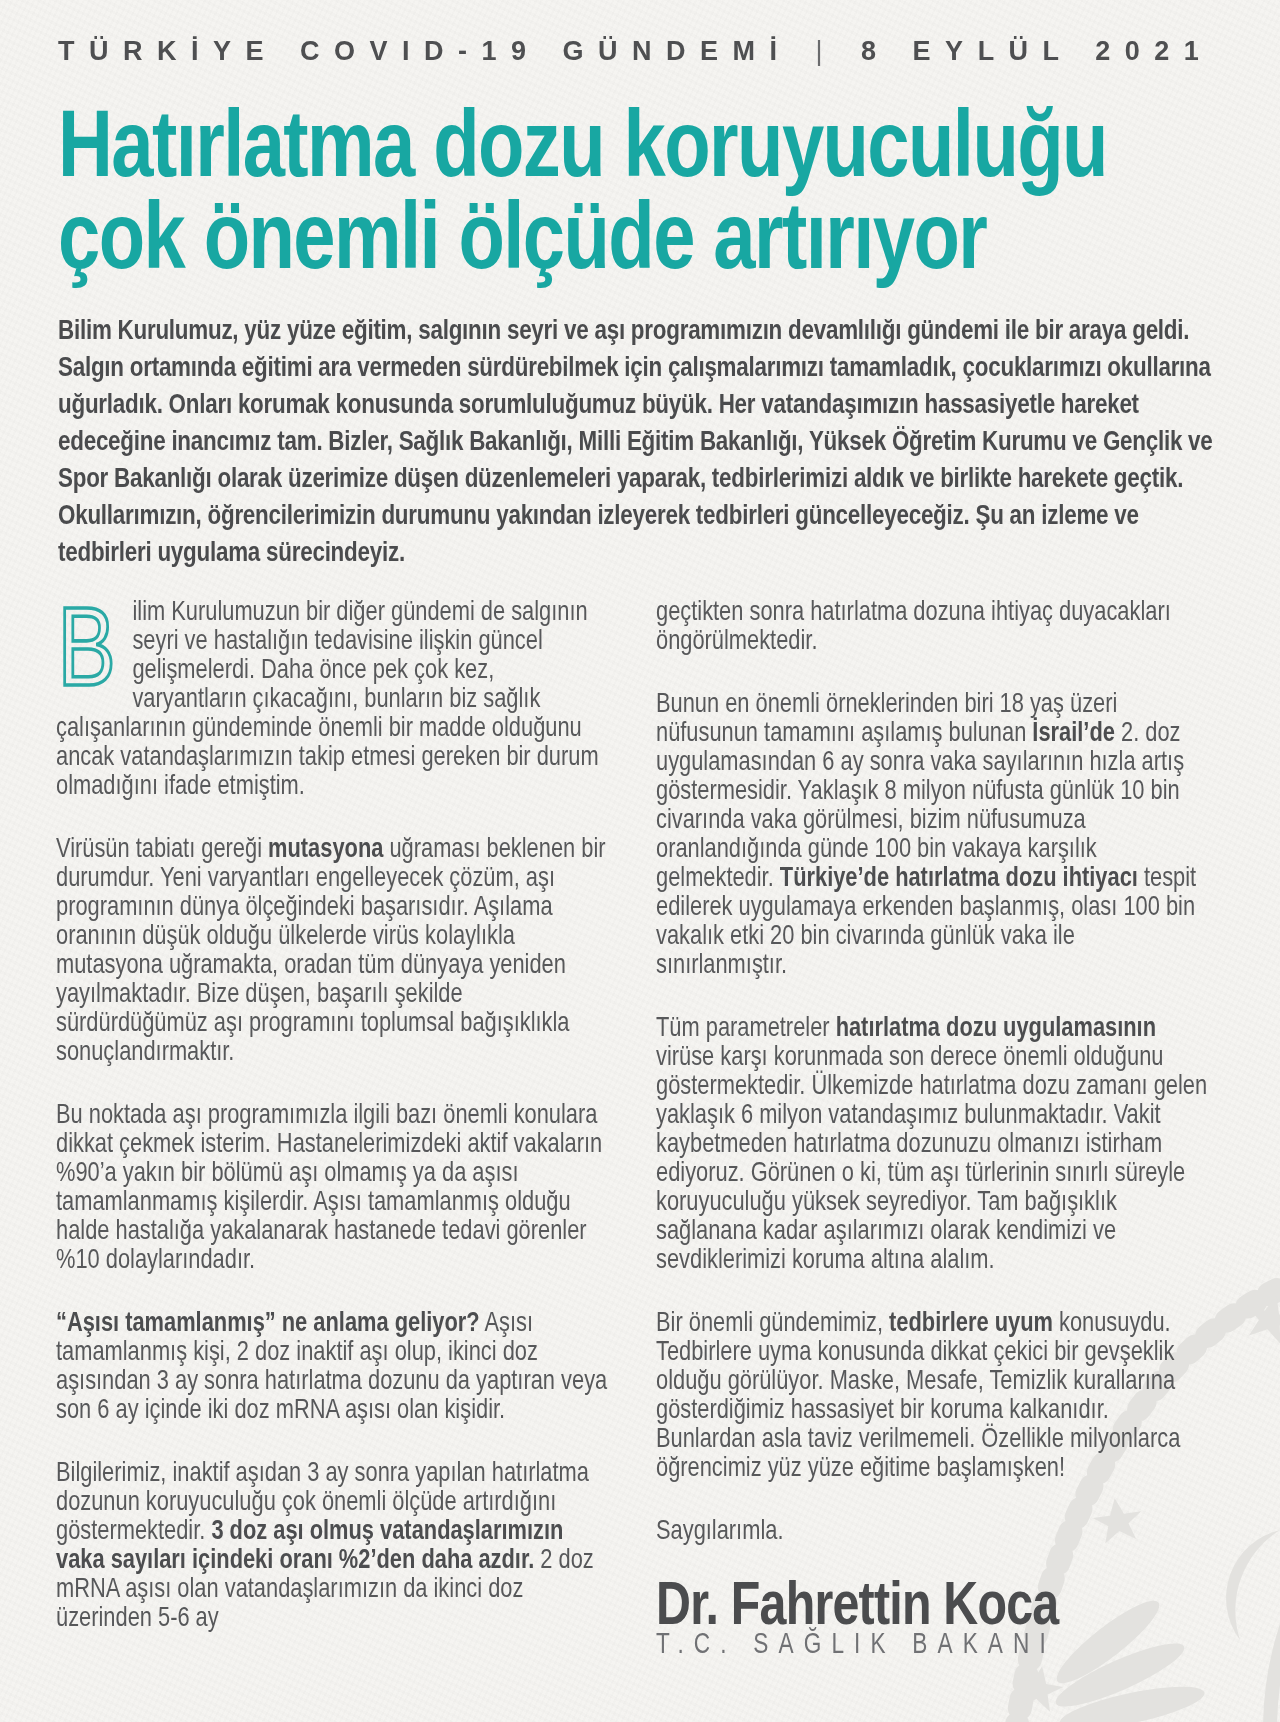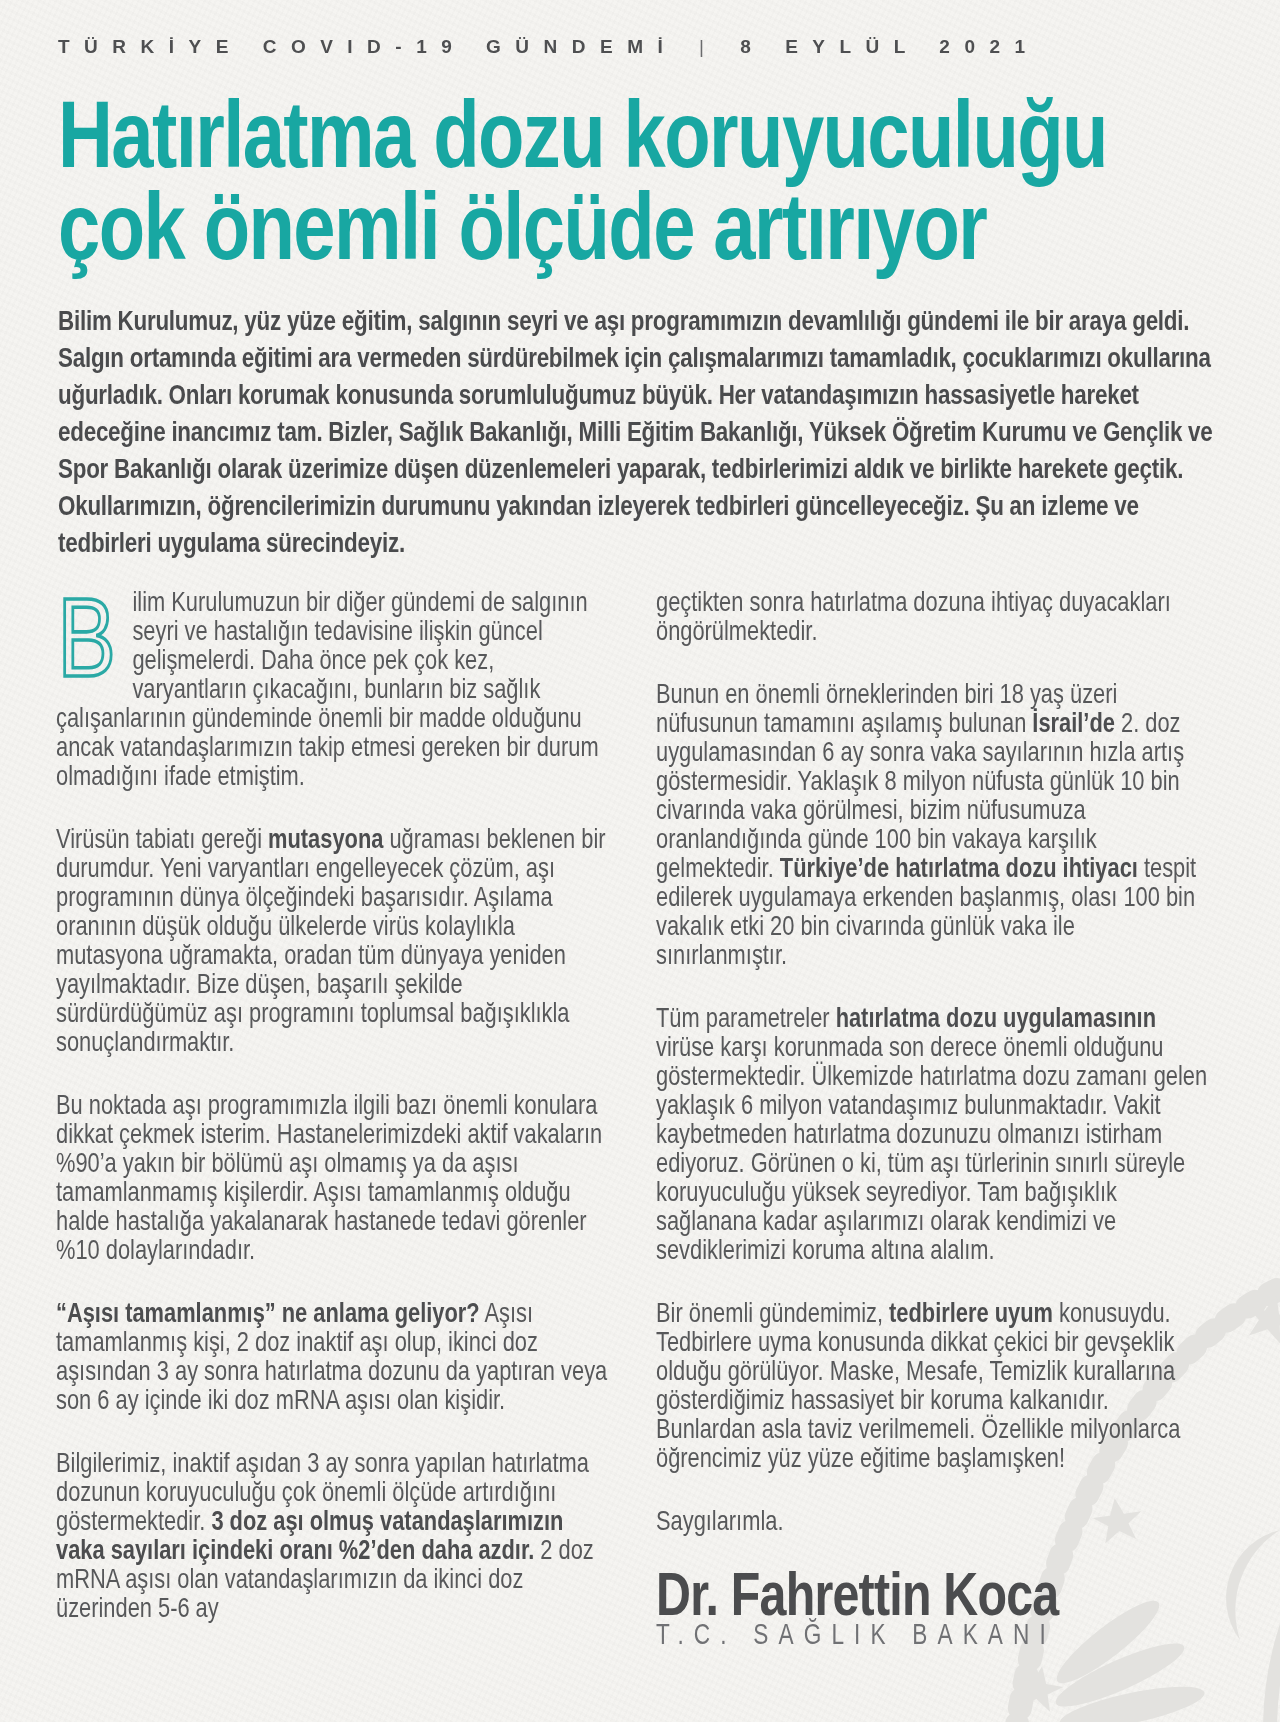--- a/index.html
+++ b/index.html
@@ -11,21 +11,21 @@
     background-image:
       repeating-linear-gradient(115deg, rgba(0,0,0,0.013) 0 2px, rgba(255,255,255,0.02) 2px 5px),
       repeating-linear-gradient(25deg, rgba(0,0,0,0.01) 0 3px, rgba(255,255,255,0.015) 3px 7px);
     overflow:hidden;
     font-family:"Liberation Sans", sans-serif;
   }
   .content{position:relative;z-index:1;padding:36px 58px 0 58px;}
 
   
   .masthead{
-    font-size:19px;font-weight:bold;color:#4E4F51;
+    font-size:27px;font-weight:bold;color:#4E4F51;
     letter-spacing:14.5px;white-space:nowrap;
   }
   .masthead .sep{color:#6a6b6d;font-weight:normal;padding:0 2px;}
 
   
   .headline{
     margin:30px 0 0 0;
     color:#18A7A2;
     font-size:95px;font-weight:bold;letter-spacing:-2px;
     line-height:0.97;

